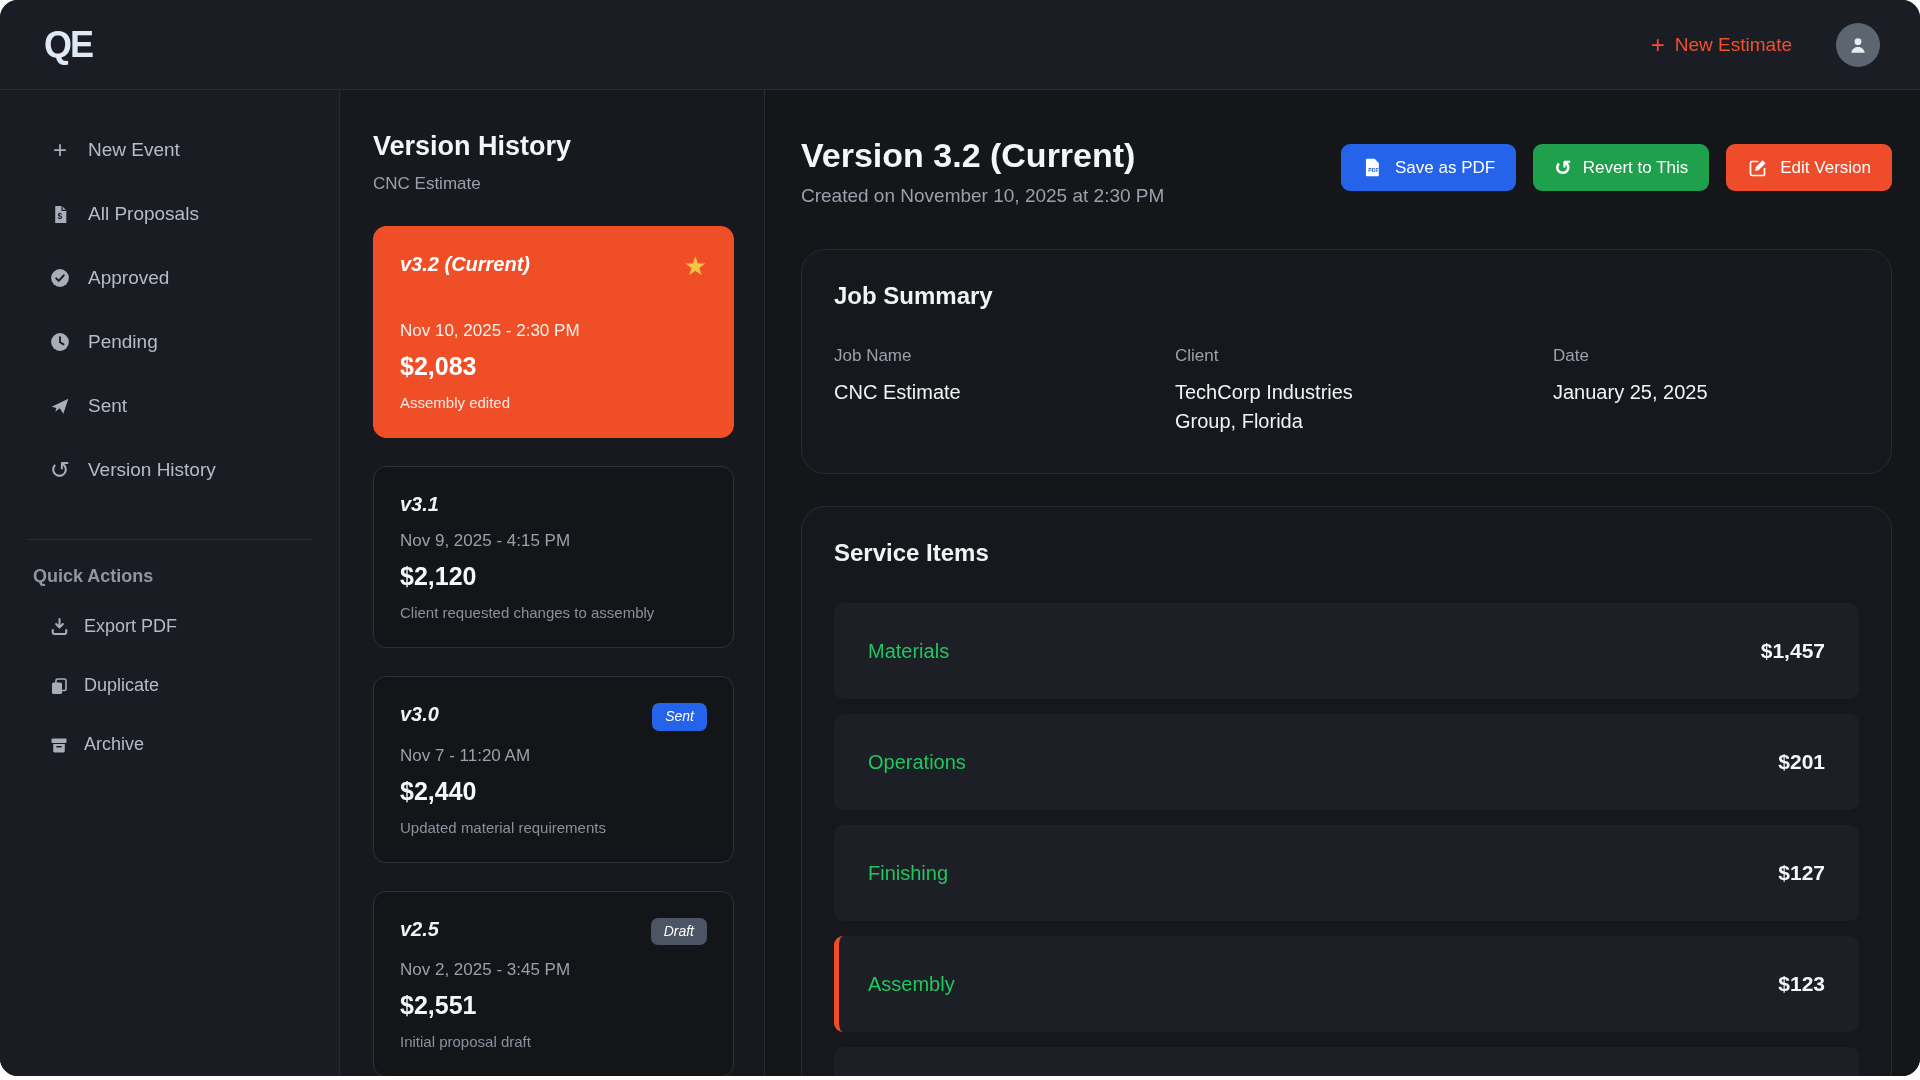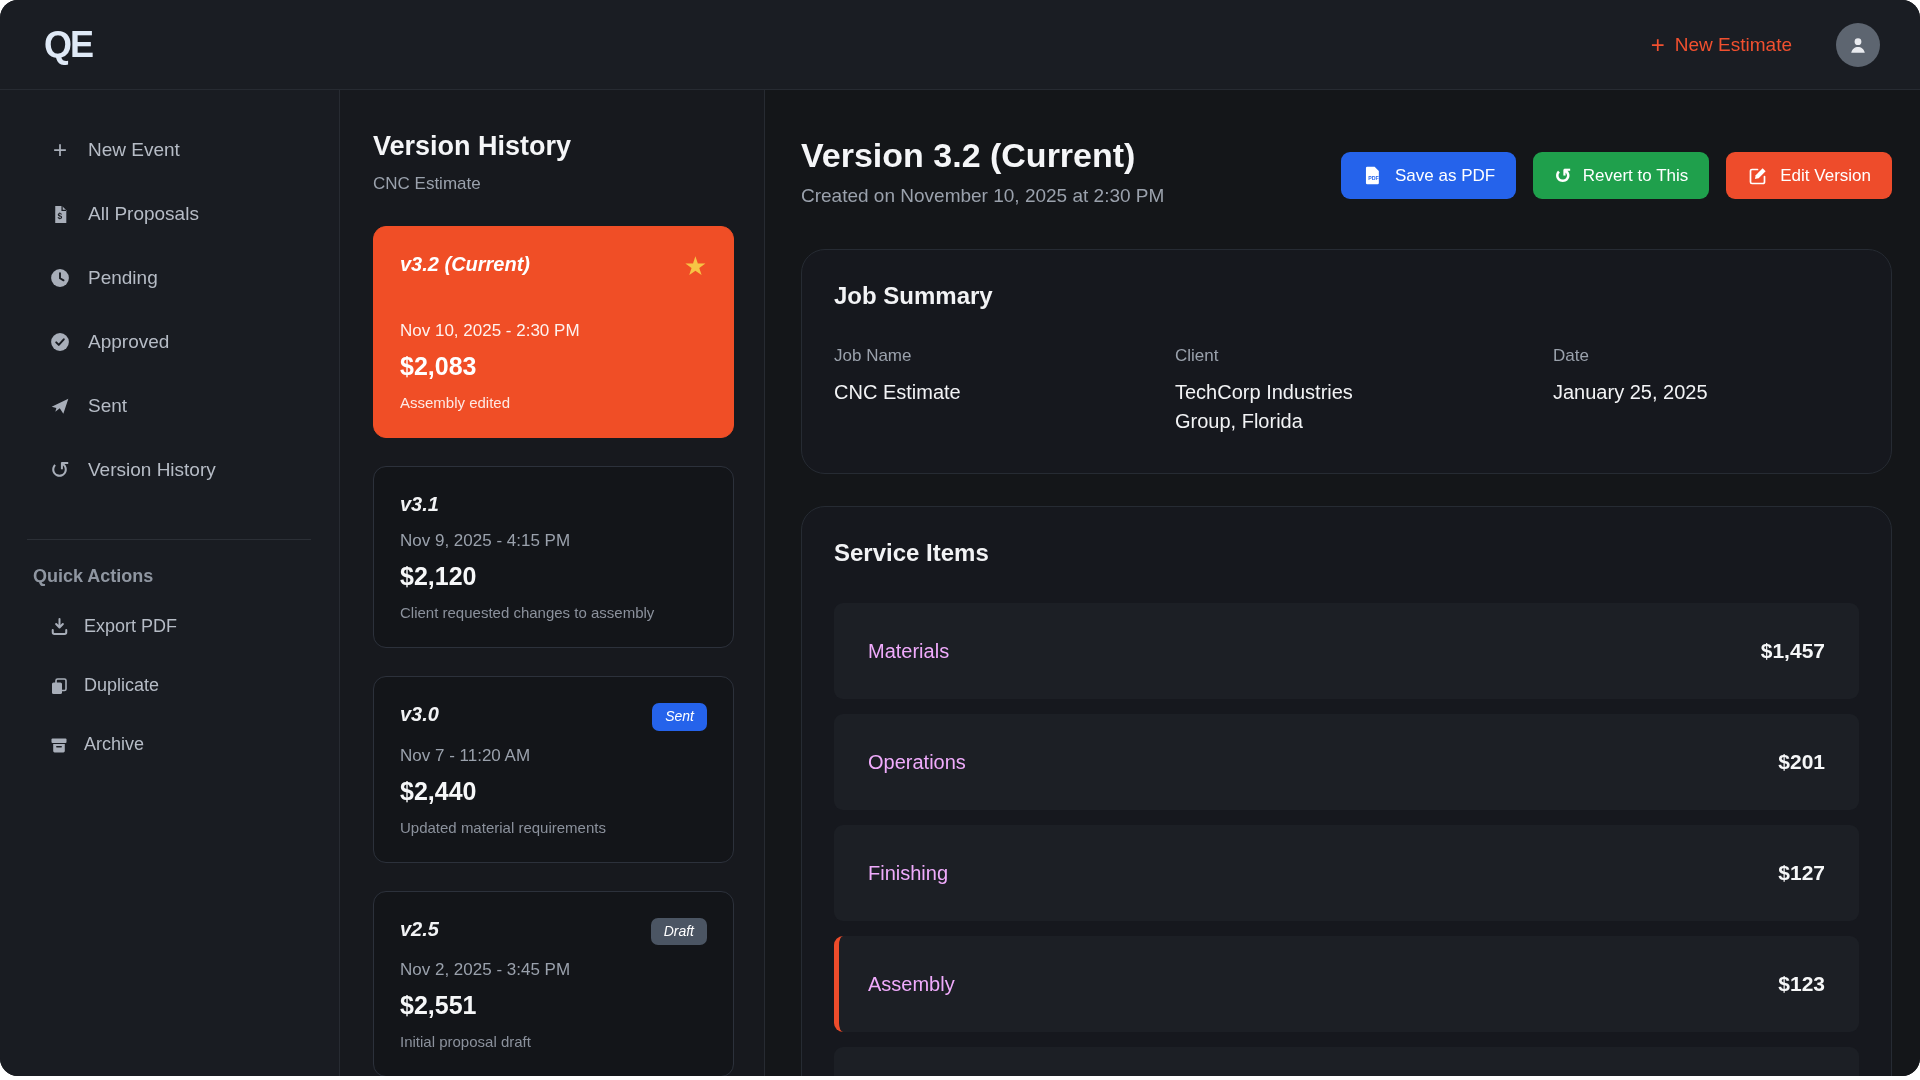--- a/index.html
+++ b/index.html
@@ -58,40 +58,40 @@
   .badge--draft { background:#4b5563; }
 
   
   .main { flex:1; background:#141619; padding:46px 28px 0 36px; overflow:hidden; }
   .main-header { display:flex; justify-content:space-between; align-items:flex-start; }
   .main-title { color:#f5f6f8; font-size:34px; font-weight:700; }
   .main-sub { color:#9aa1ac; font-size:19px; margin-top:10px; }
   .actions { display:flex; gap:17px; margin-top:8px; }
   .btn { display:inline-flex; align-items:center; gap:11px; height:47px; padding:0 21px;
     border-radius:9px; font-size:17px; font-weight:500; color:#fff; border:none; cursor:pointer;
-    font-family:inherit;margin-top:8px; }
+    font-family:inherit; }
   .btn--blue { background:#2563eb; }
   .btn--green { background:#1fa04c; }
   .btn--orange { background:#ee4c2b; }
   .btn .bicn { font-size:21px; font-weight:700; line-height:1; }
 
   .card { background:#16181e; border:1px solid #262b33; border-radius:24px; }
   .job-card { margin-top:42px; padding:32px 32px; height:225px; }
   .card-title { color:#f2f3f5; font-size:24px; font-weight:700; }
   .job-grid { display:grid; grid-template-columns:341px 378px 1fr; margin-top:36px; }
   .field-label { color:#9aa1ac; font-size:17px; }
   .field-value { color:#f2f3f5; font-size:20px; margin-top:12px; line-height:1.45; }
   .field-value--wrap { max-width:215px; }
 
   .svc-card { margin-top:32px; padding:32px 32px 32px; }
   .svc-rows { margin-top:36px; }
   .svc-row { height:96px; background:#1c1f25; border-radius:9px; display:flex; align-items:center;
     justify-content:space-between; padding:0 34px; margin-bottom:15px; }
   .svc-row--hl { border-left:5px solid #ee4c2b; padding-left:29px; }
-  .svc-label { color:#f0abfc; font-size:20px; }
+  .svc-label { color:#22c55e; font-size:20px; }
   .svc-value { color:#f6f7f8; font-size:21px; font-weight:700; }
 </style>
 </head>
 <body>
 
 <div class="window">
 
   <div class="topbar">
     <div class="logo">QE</div>
     <div class="topbar-spacer"></div>
@@ -123,33 +123,33 @@
               <path d="M10.5 1v4h4" fill="none" stroke="#191c22" stroke-width="1.2"></path>
               <text x="6.2" y="13.5" font-size="8" font-weight="bold" fill="#191c22">$</text>
             </svg>
         </span>
         <span>All Proposals</span>
       </div>
       <div class="nav-item">
         <span class="icn">
           <svg width="20" height="20" viewBox="0 0 18 18">
               <circle cx="9" cy="9" r="8" fill="currentColor"></circle>
-              <path d="M9 4.6v4.6l3.2 1.9" fill="none" stroke="#191c22" stroke-width="1.7" stroke-linecap="round"></path>
-            </svg>
-        </span>
-        <span>Pending</span>
+              <path d="M5.6 9.3l2.3 2.3 4.5-5" fill="none" stroke="#191c22" stroke-width="1.8" stroke-linecap="round" stroke-linejoin="round"></path>
+            </svg>
+        </span>
+        <span>Approved</span>
       </div>
       <div class="nav-item">
         <span class="icn">
           <svg width="20" height="20" viewBox="0 0 18 18">
               <circle cx="9" cy="9" r="8" fill="currentColor"></circle>
-              <path d="M5.6 9.3l2.3 2.3 4.5-5" fill="none" stroke="#191c22" stroke-width="1.8" stroke-linecap="round" stroke-linejoin="round"></path>
-            </svg>
-        </span>
-        <span>Approved</span>
+              <path d="M9 4.6v4.6l3.2 1.9" fill="none" stroke="#191c22" stroke-width="1.7" stroke-linecap="round"></path>
+            </svg>
+        </span>
+        <span>Pending</span>
       </div>
       <div class="nav-item">
         <span class="icn">
           <svg width="20" height="20" viewBox="0 0 18 18">
               <path d="M1.5 9.6L16.5 2.4 12 16l-3.2-5-4 3.2.9-3.4z" fill="currentColor"></path>
             </svg>
         </span>
         <span>Sent</span>
       </div>
       <div class="nav-item">

